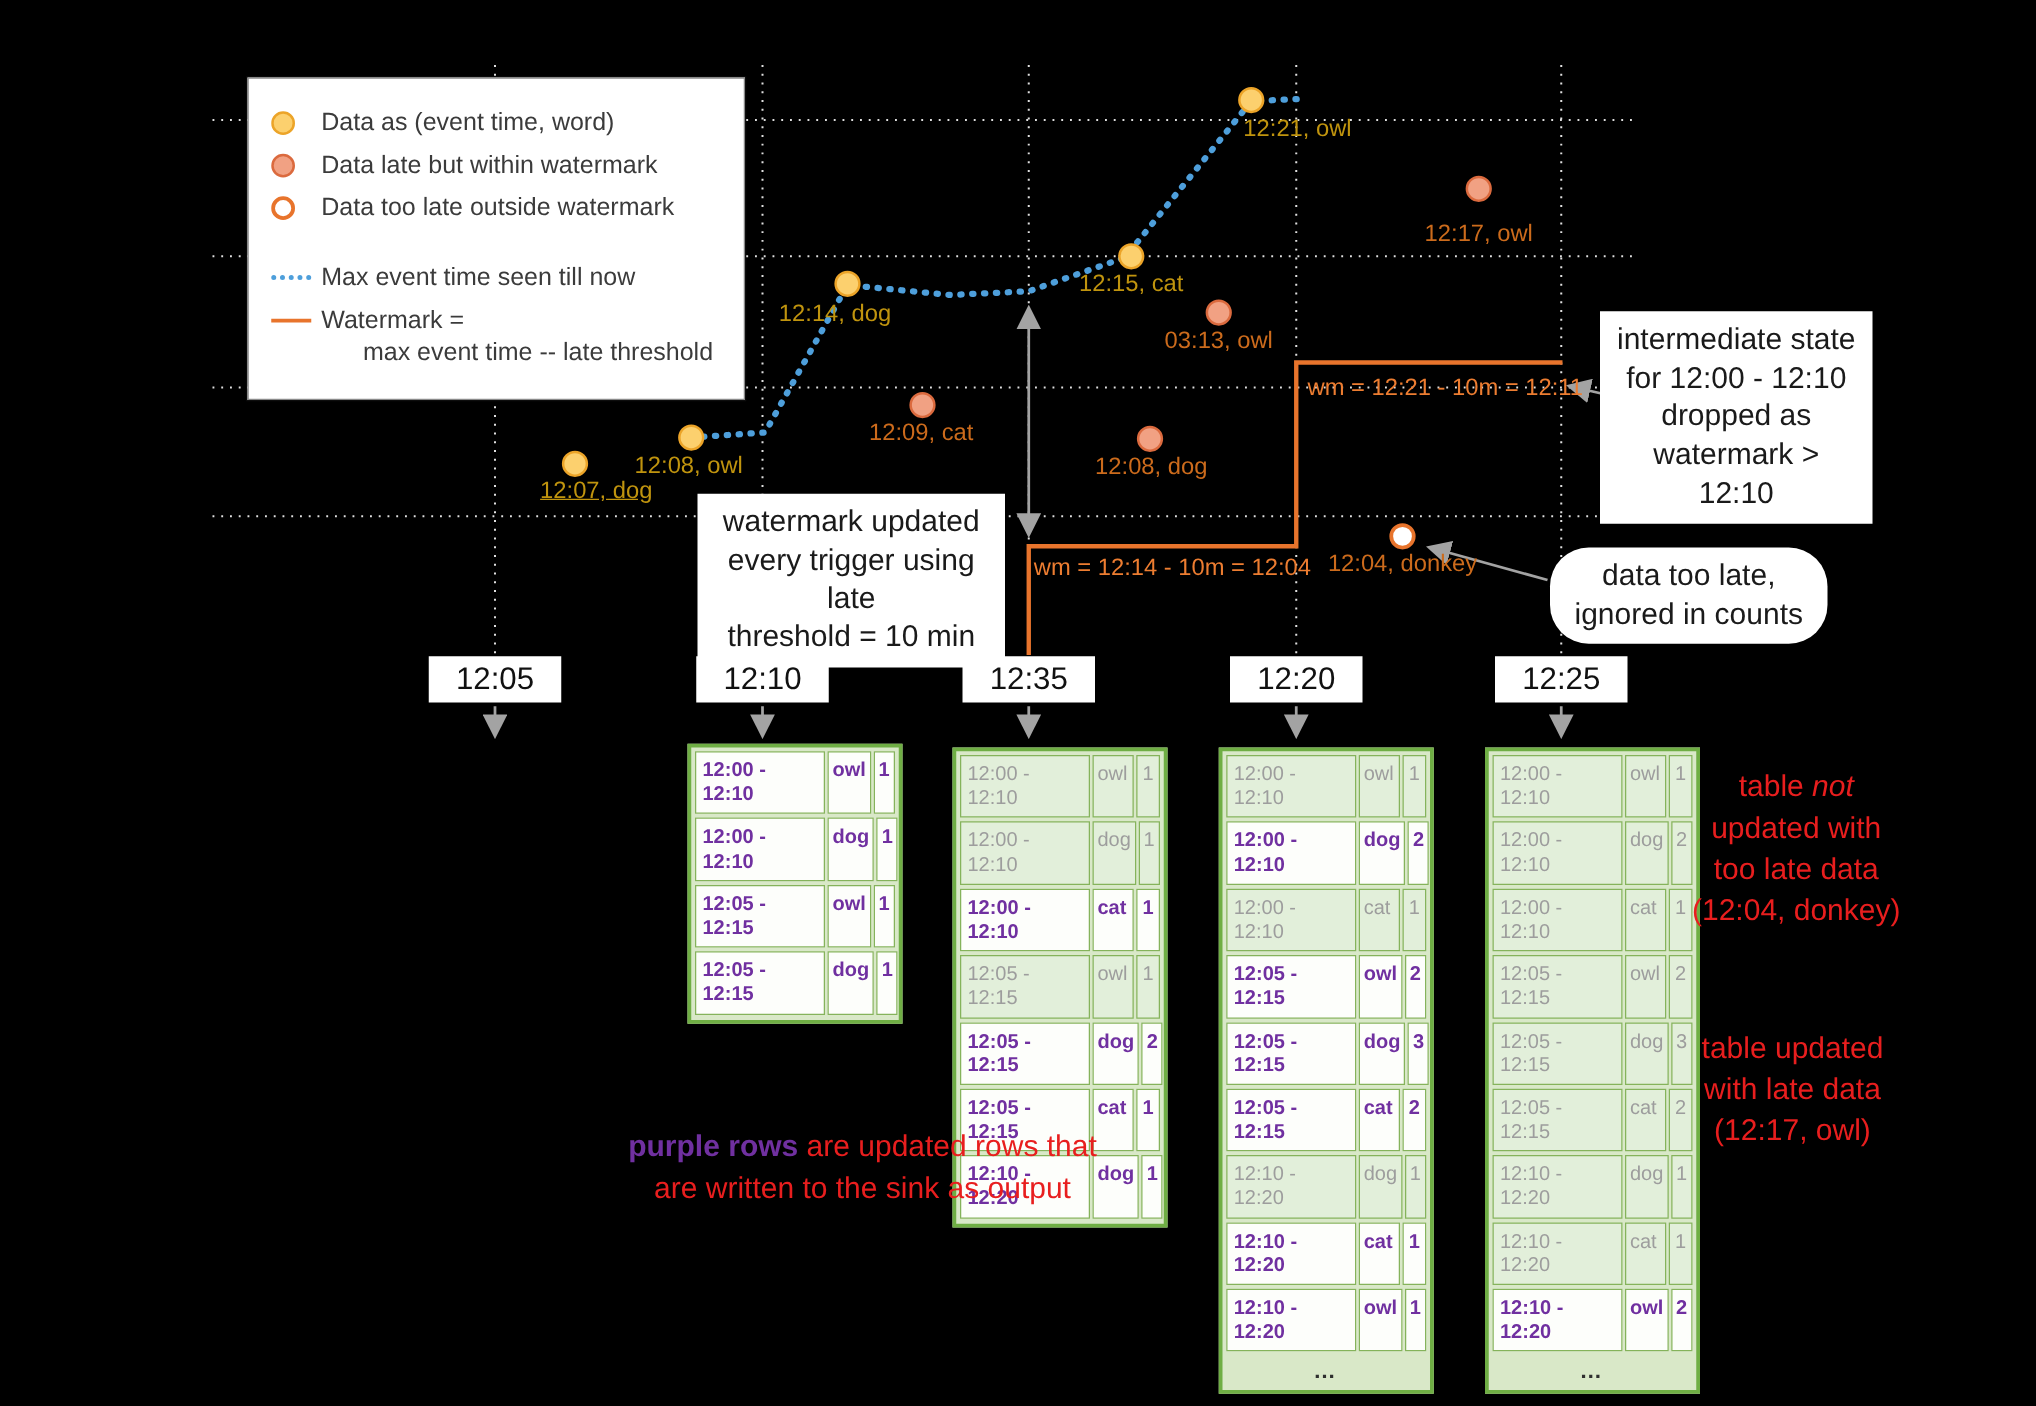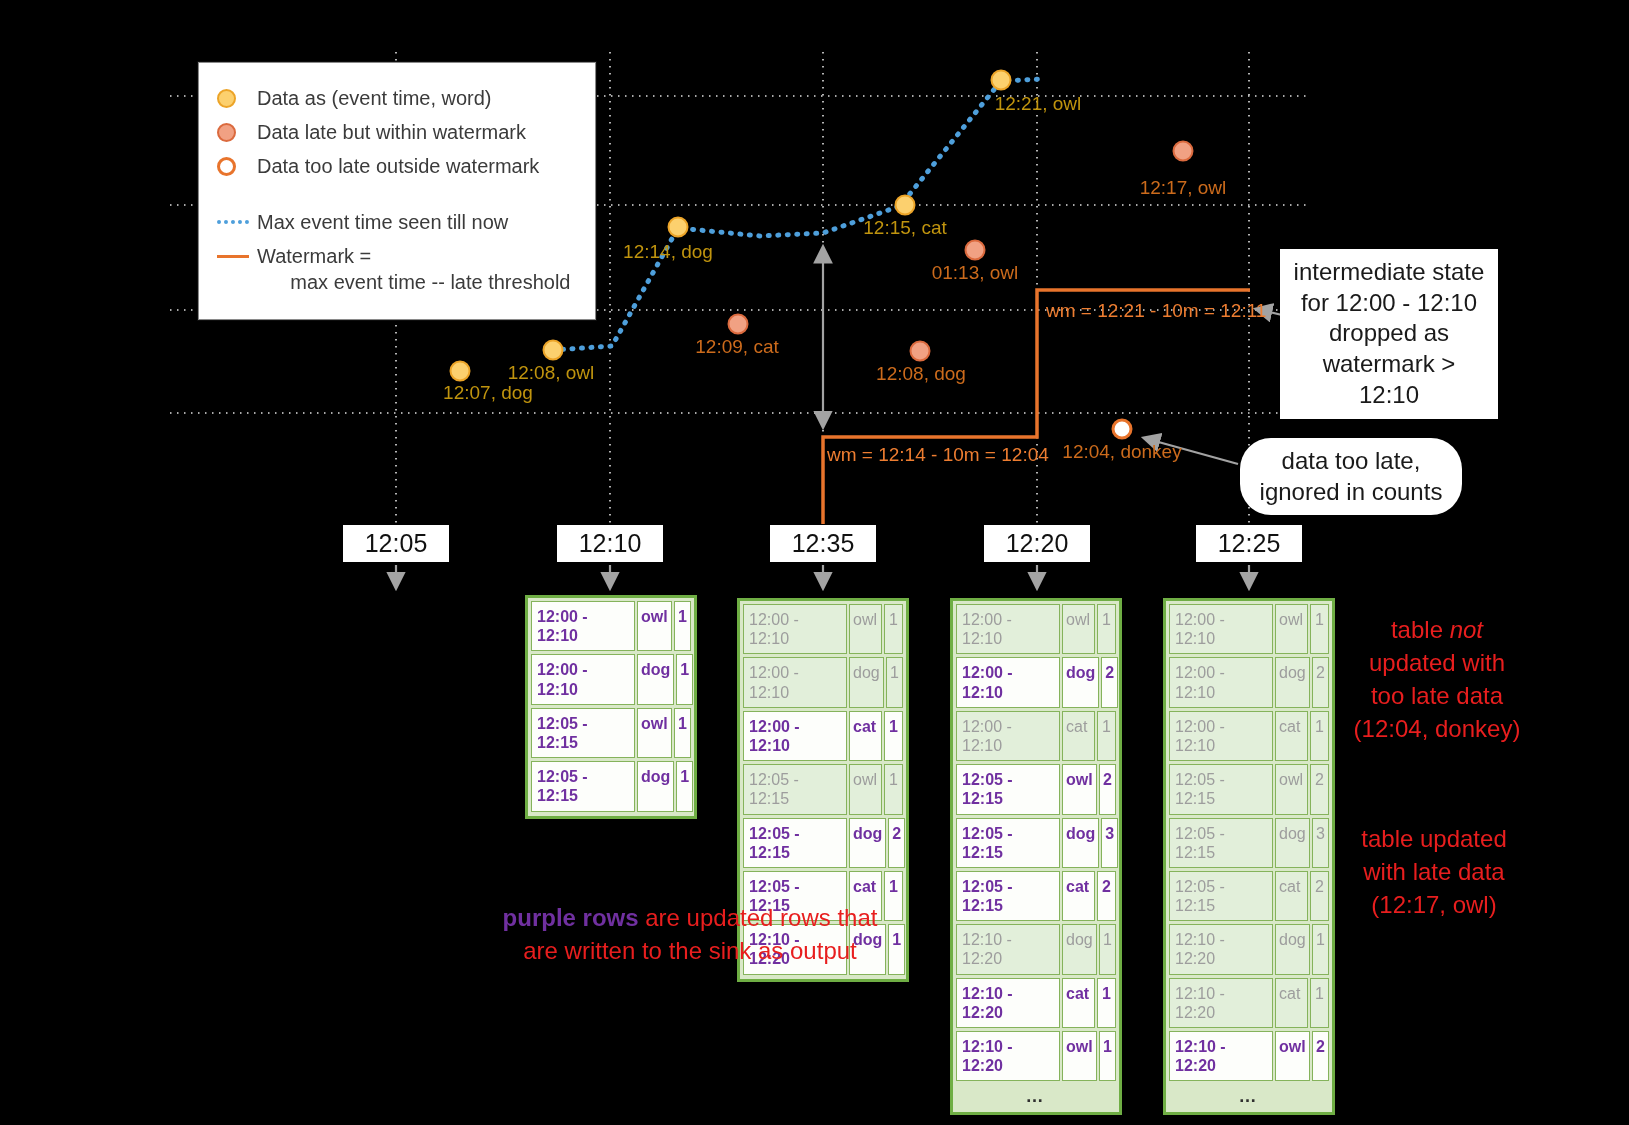--- a/index.html
+++ b/index.html
@@ -44,21 +44,21 @@
   #co-wmupd{left:558px;top:395px;width:226px;}
   #co-inter{left:1280px;top:249px;width:198px;}
   #co-late{left:1240px;top:438px;width:202px;border-radius:31px;}
 
   
   .timebox{position:absolute;top:525px;transform:translateX(-50%);z-index:3;background:#fff;
            color:#111;font-size:25px;width:106px;height:37px;line-height:37px;text-align:center;}
 
   
   .gtable{position:absolute;z-index:3;width:172px;box-sizing:border-box;background:#D9E8C8;
-          border:3px solid #6FAE44;padding:3px 3px 1px 3px;}
+          border:3px solid #6FAE44;padding:3px 3px 1px 3px;margin-left:25px;}
   #gtable-0{left:525px;top:595px;}
   #gtable-1{left:737px;top:598px;}
   #gtable-2{left:950px;top:598px;}
   #gtable-3{left:1163px;top:598px;}
   .trow{display:flex;gap:2px;margin-bottom:3px;}
   .tcell{box-sizing:border-box;border:1.5px solid #85B35B;padding:5px 3px;font-size:16px;line-height:1.2;}
   .tcell.win{flex:0 0 104px;padding-left:5px;}
   .tcell.word{flex:0 0 33px;}
   .tcell.cnt{flex:1 1 auto;text-align:center;}
   .trow.updated .tcell{background:#FDFEFB;color:#7030A0;font-weight:700;}
@@ -114,33 +114,33 @@
       <line x1="823" y1="565" x2="823" y2="588" marker-end="url(#arrG)"></line>
       <line x1="1037" y1="565" x2="1037" y2="588" marker-end="url(#arrG)"></line>
       <line x1="1249" y1="565" x2="1249" y2="588" marker-end="url(#arrG)"></line>
       <line x1="1282" y1="315" x2="1256" y2="309" marker-end="url(#arrG)"></line>
       <line x1="1238" y1="464" x2="1144" y2="438" marker-end="url(#arrG)"></line>
     </g>
   </svg>
 
   <div id="points-layer">
       <div class="dot ontime" style="left: 460px; top: 371px;"></div>
-      <div class="dlabel ontime" style="left: 488px; top: 382px;">12:07, dog</div>
+      <div class="dlabel ontime" style="left: 477px; top: 382px; text-decoration: underline;">12:07, dog</div>
       <div class="dot ontime" style="left: 553px; top: 350px;"></div>
       <div class="dlabel ontime" style="left: 551px; top: 362px;">12:08, owl</div>
       <div class="dot ontime" style="left: 678px; top: 227px;"></div>
       <div class="dlabel ontime" style="left: 668px; top: 241px;">12:14, dog</div>
       <div class="dot ontime" style="left: 905px; top: 205px;"></div>
       <div class="dlabel ontime" style="left: 905px; top: 217px;">12:15, cat</div>
       <div class="dot ontime" style="left: 1001px; top: 80px;"></div>
       <div class="dlabel ontime" style="left: 1038px; top: 93px;">12:21, owl</div>
       <div class="dot late" style="left: 738px; top: 324px;"></div>
       <div class="dlabel late" style="left: 737px; top: 336px;">12:09, cat</div>
       <div class="dot late" style="left: 975px; top: 250px;"></div>
-      <div class="dlabel late" style="left: 975px; top: 262px;">01:13, owl</div>
+      <div class="dlabel late" style="left: 975px; top: 262px;">03:13, owl</div>
       <div class="dot late" style="left: 920px; top: 351px;"></div>
       <div class="dlabel late" style="left: 921px; top: 363px;">12:08, dog</div>
       <div class="dot late" style="left: 1183px; top: 151px;"></div>
       <div class="dlabel late" style="left: 1183px; top: 149px; margin-top: 28px;">12:17, owl</div>
       <div class="dot toolate" style="left: 1122px; top: 429px;"></div>
       <div class="dlabel toolate" style="left: 1122px; top: 441px;">12:04, donkey</div>
     </div>
 
   <div class="legend">
     <div class="lrow">
@@ -173,20 +173,23 @@
           <span class="sline-orange"></span>
         </span>
       <span class="llabel">Watermark =
 &nbsp;&nbsp;&nbsp;&nbsp;&nbsp;&nbsp;max event time -- late threshold</span>
     </div>
   </div>
 
   <div class="wm-label" id="wm1">wm = 12:14 - 10m = 12:04</div>
   <div class="wm-label" id="wm2">wm = 12:21 - 10m = 12:11</div>
 
+  <div class="callout" id="co-wmupd">watermark updated
+every trigger using late
+threshold = 10 min</div>
   <div class="callout" id="co-inter">intermediate state
 for 12:00 - 12:10
 dropped as
 watermark &gt; 12:10</div>
   <div class="callout" id="co-late">data too late,
 ignored in counts</div>
 
   <div class="timebox" style="left:396px">12:05</div>
   <div class="timebox" style="left:610px">12:10</div>
   <div class="timebox" style="left:823px">12:35</div>

